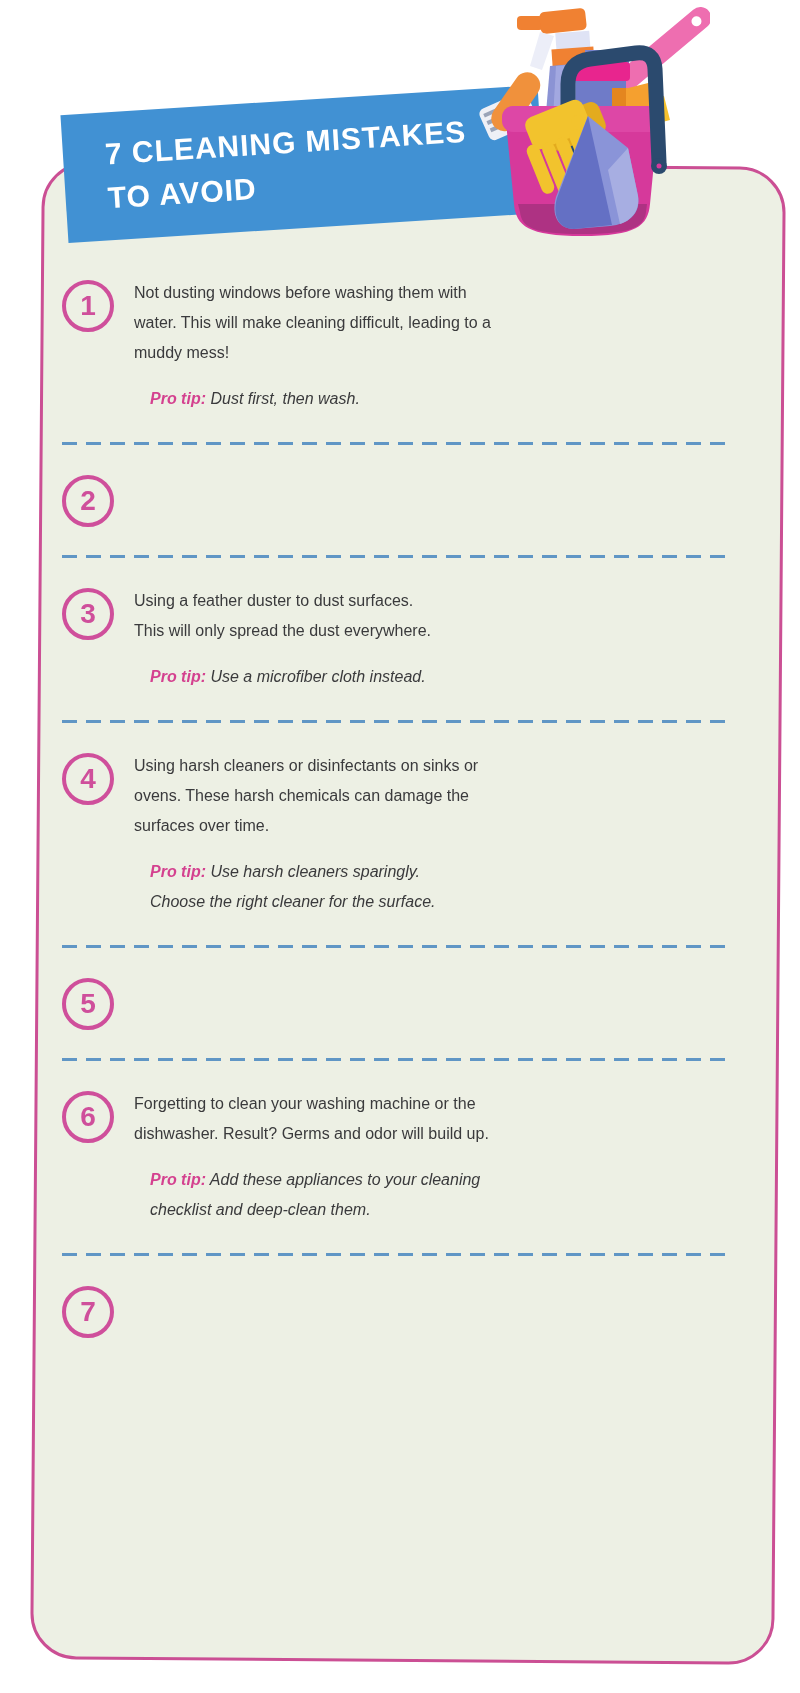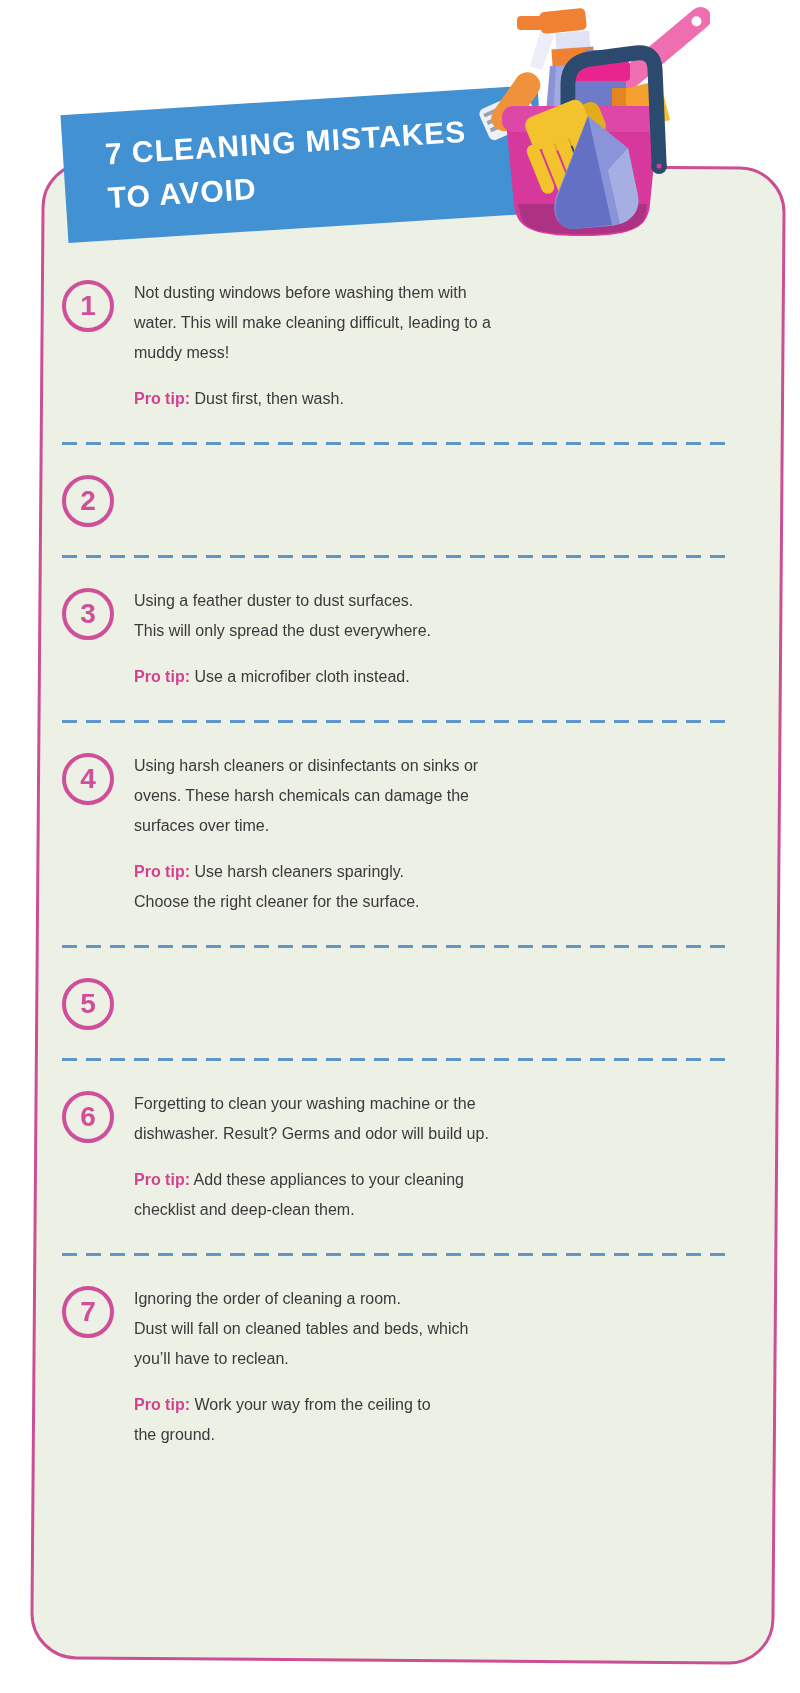--- a/index.html
+++ b/index.html
@@ -46,21 +46,21 @@
   .item{display:flex;}
   .num-col{width:72px;flex:none;}
   .circle{
     width:44px;height:44px;margin-top:2px;
     border:4px solid #cf4f9b;border-radius:50%;
     display:flex;align-items:center;justify-content:center;
     color:#cf4f9b;font-size:28px;font-weight:bold;
   }
   .text-col{flex:1;font-size:16px;line-height:30px;color:#3a3a3c;}
   .desc{margin:0;white-space:pre-line;}
-  .protip{margin:16px 0 0 0;}
+  .protip{margin:16px 0 0 16px;font-style:italic;}
   .tip-label{color:#d4418f;font-weight:bold;}
   .tip-text{white-space:pre-line;}
   .divider{
     height:3px;width:666px;margin:28px 0;
     background:repeating-linear-gradient(90deg,#6096c5 0 15px,transparent 15px 24px);
   }
 </style>
 </head>
 <body>
 
@@ -226,21 +226,16 @@
   </div>
   <div class="divider"></div>
 
   <div class="item">
     <div class="num-col">
         <div class="circle">
           <span>7</span>
         </div>
       </div>
     <div class="text-col">
-      <p class="desc">Ignoring the order of cleaning a room.
-Dust will fall on cleaned tables and beds, which
-you’ll have to reclean.</p>
-      <p class="protip"><span class="tip-label">Pro tip:</span> <span class="tip-text">Work your way from the ceiling to
-the ground.</span></p>
     </div>
   </div>
 
 </div>
 
 </body></html>

